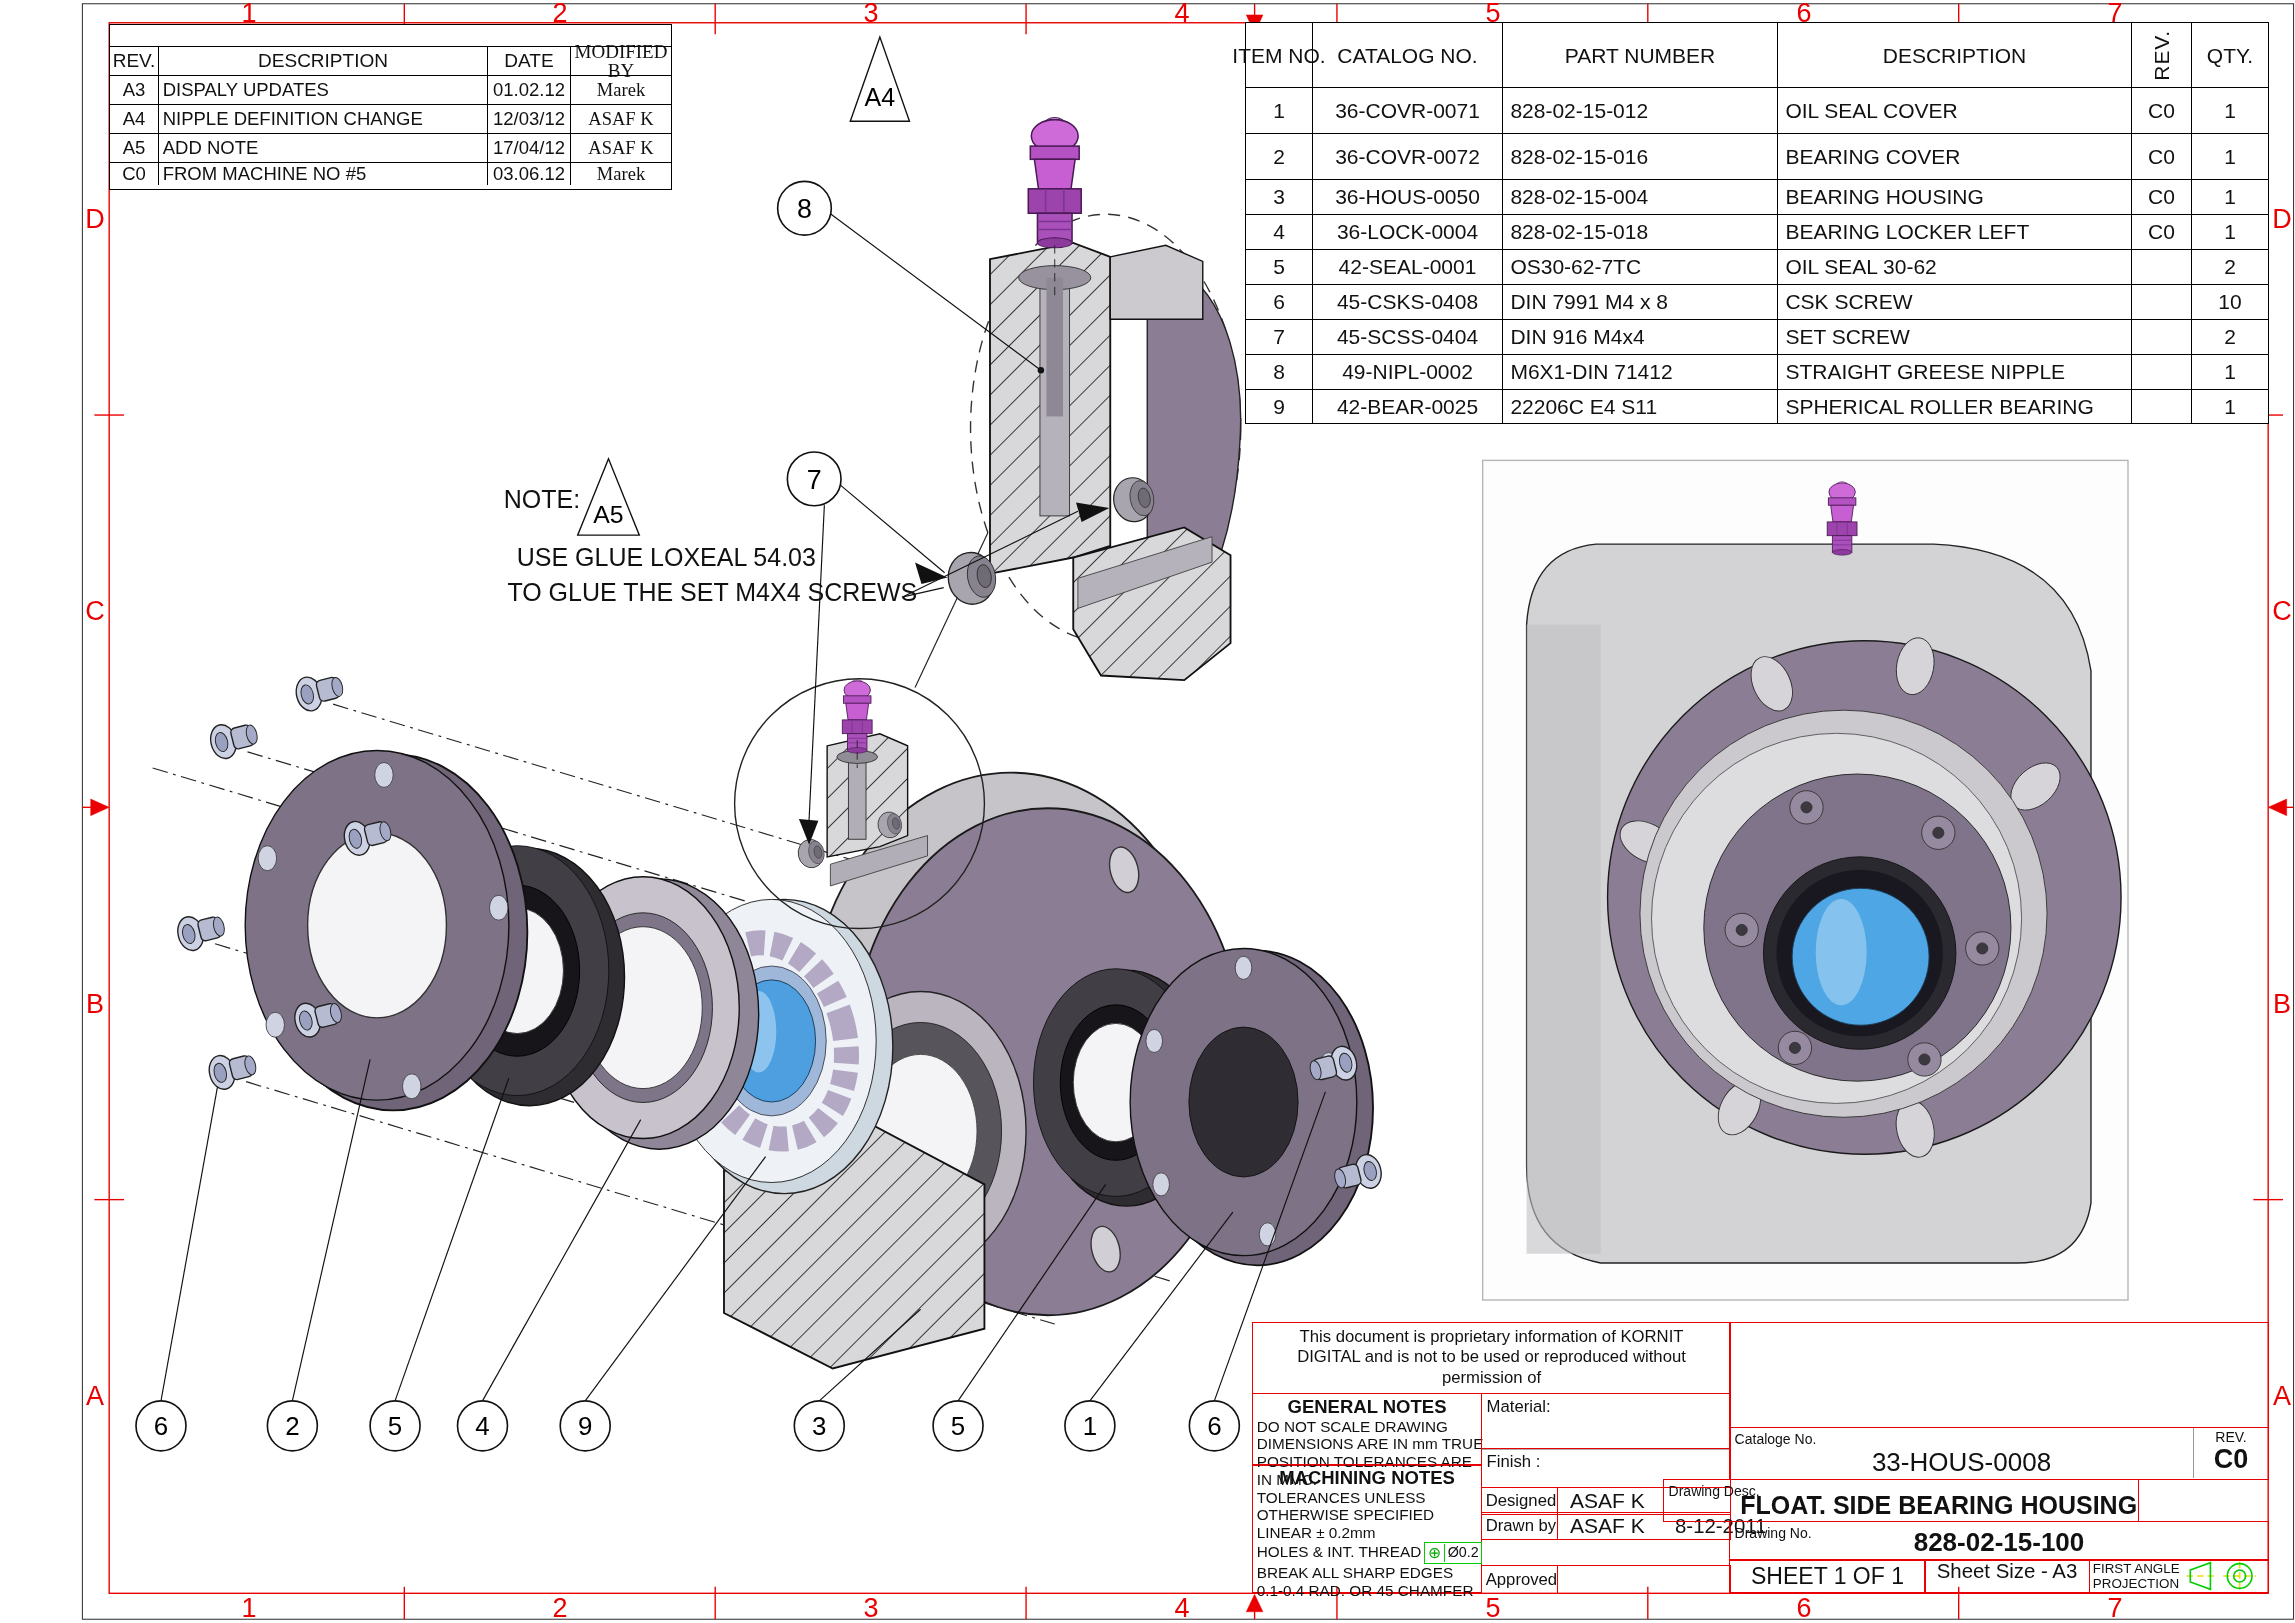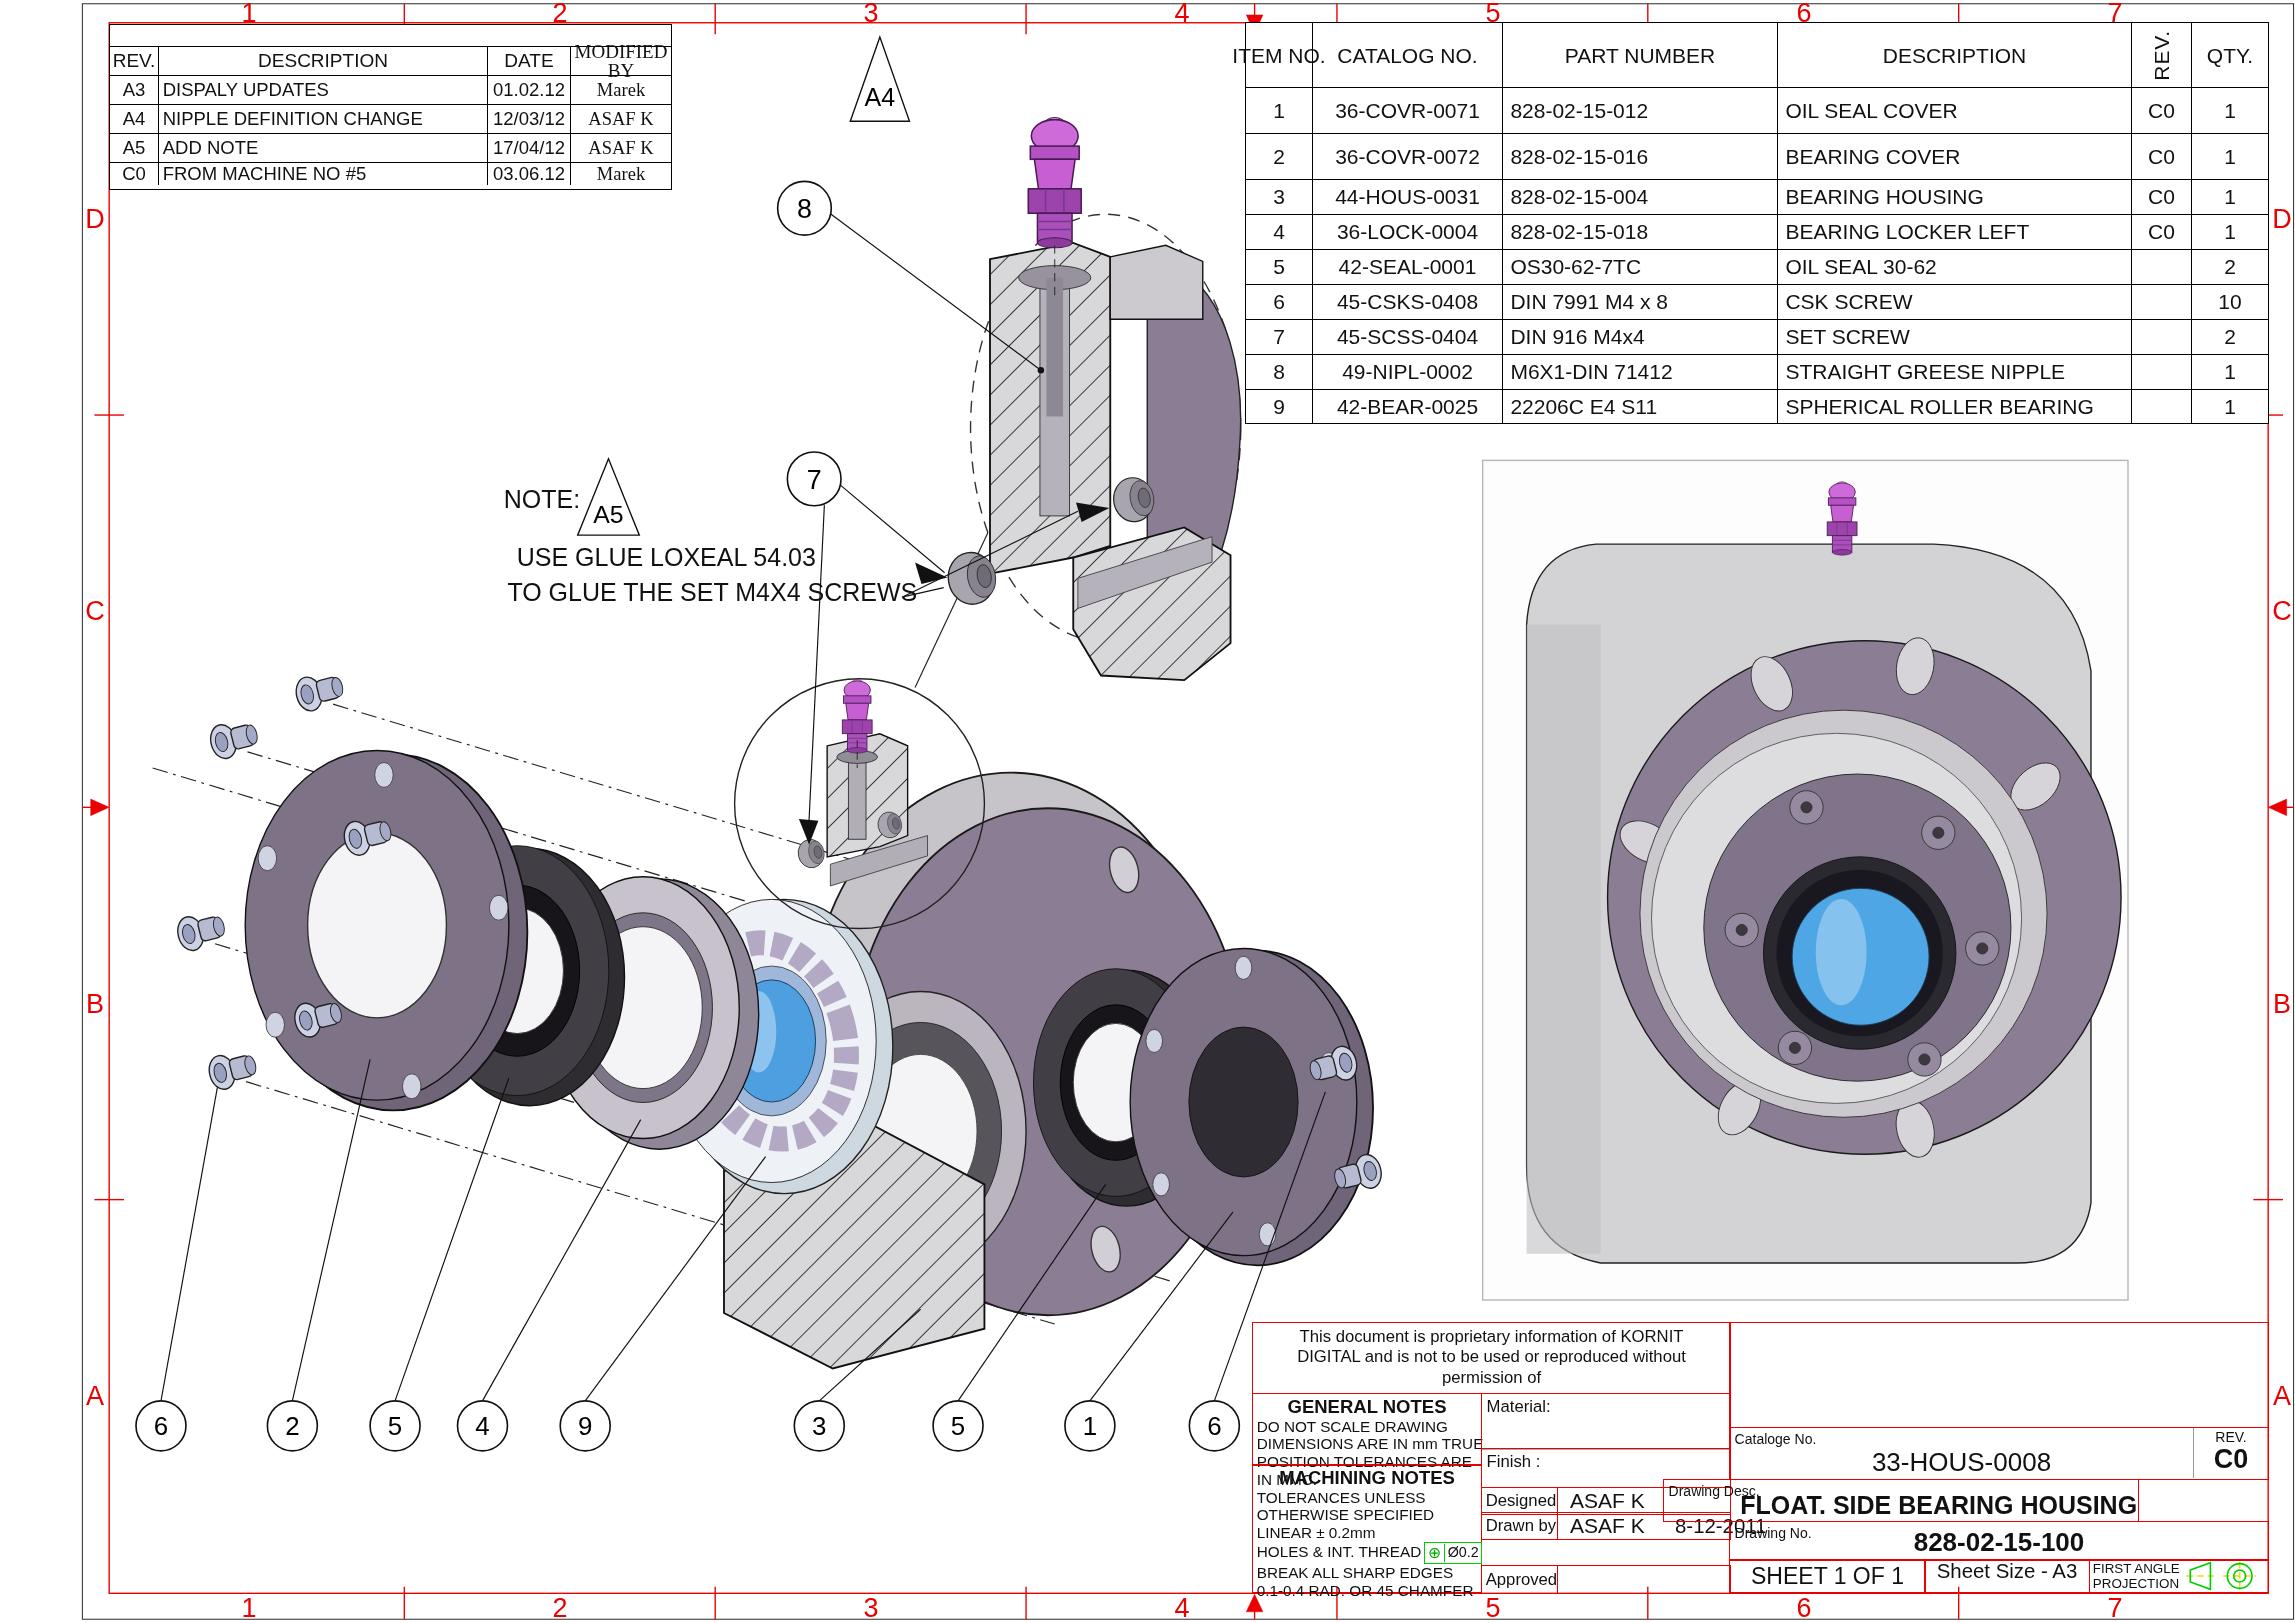--- a/index.html
+++ b/index.html
@@ -400,21 +400,21 @@
     <div class="bc c last">1</div>
 
     <div class="bc c">2</div>
     <div class="bc c">36-COVR-0072</div>
     <div class="bc l">828-02-15-016</div>
     <div class="bc l">BEARING COVER</div>
     <div class="bc c">C0</div>
     <div class="bc c last">1</div>
 
     <div class="bc c">3</div>
-    <div class="bc c">44-HOUS-0031</div>
+    <div class="bc c">36-HOUS-0050</div>
     <div class="bc l">828-02-15-004</div>
     <div class="bc l">BEARING HOUSING</div>
     <div class="bc c">C0</div>
     <div class="bc c last">1</div>
 
     <div class="bc c">4</div>
     <div class="bc c">36-LOCK-0004</div>
     <div class="bc l">828-02-15-018</div>
     <div class="bc l">BEARING LOCKER LEFT</div>
     <div class="bc c">C0</div>

